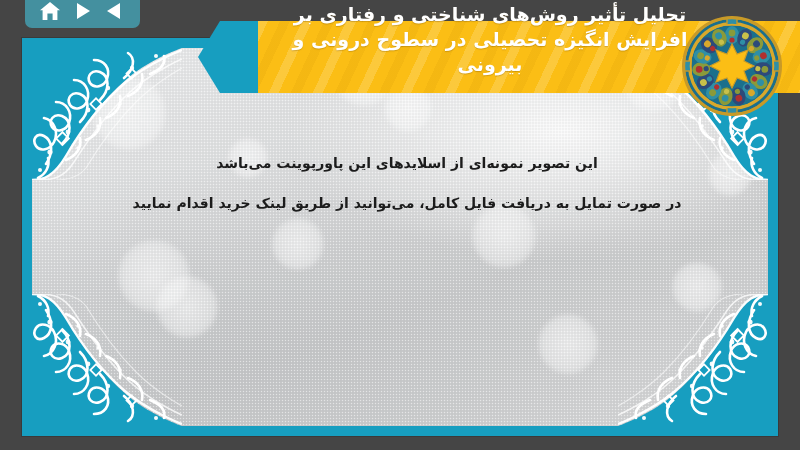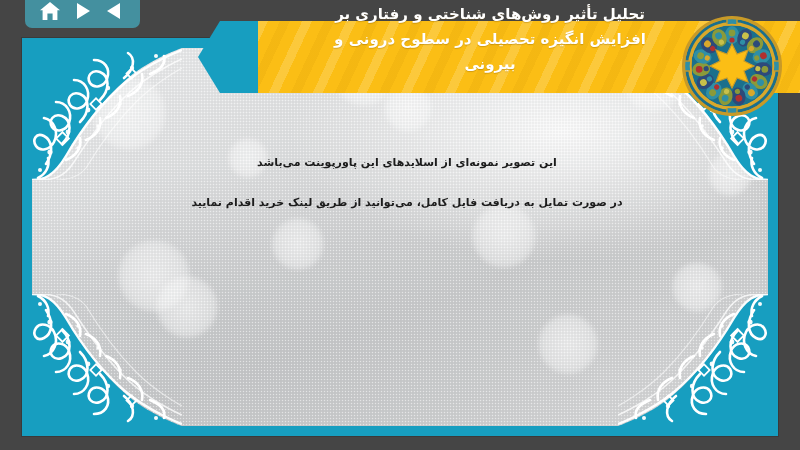--- a/index.html
+++ b/index.html
@@ -154,21 +154,21 @@
 
   .banner-text {
     position: absolute;
     left: 0;
     right: 18px;
     top: 2px;
     text-align: center;
     direction: rtl;
     color: #ffffff;
     font-family: "DejaVu Sans", sans-serif;
-    font-size: 15px;
+    font-size: 19px;
     line-height: 25px;
     font-weight: 700;
     text-shadow: 0 1px 1px rgba(120,80,0,0.30);
     white-space: pre-line;
     z-index: 34;
     pointer-events: none;
   }
 
   
   .mandala-wrap {
@@ -188,21 +188,21 @@
     right: 22px;
     top: 95px;
     direction: rtl;
     text-align: center;
     z-index: 20;
     pointer-events: none;
   }
   .body-line {
     color: #1c1c1c;
     font-family: "DejaVu Sans", sans-serif;
-    font-size: 11px;
+    font-size: 14px;
     line-height: 40px;
     font-weight: 700;
     white-space: nowrap;
   }
 </style>
 </head>
 <body>
 
 <div id="slide-root">
 

